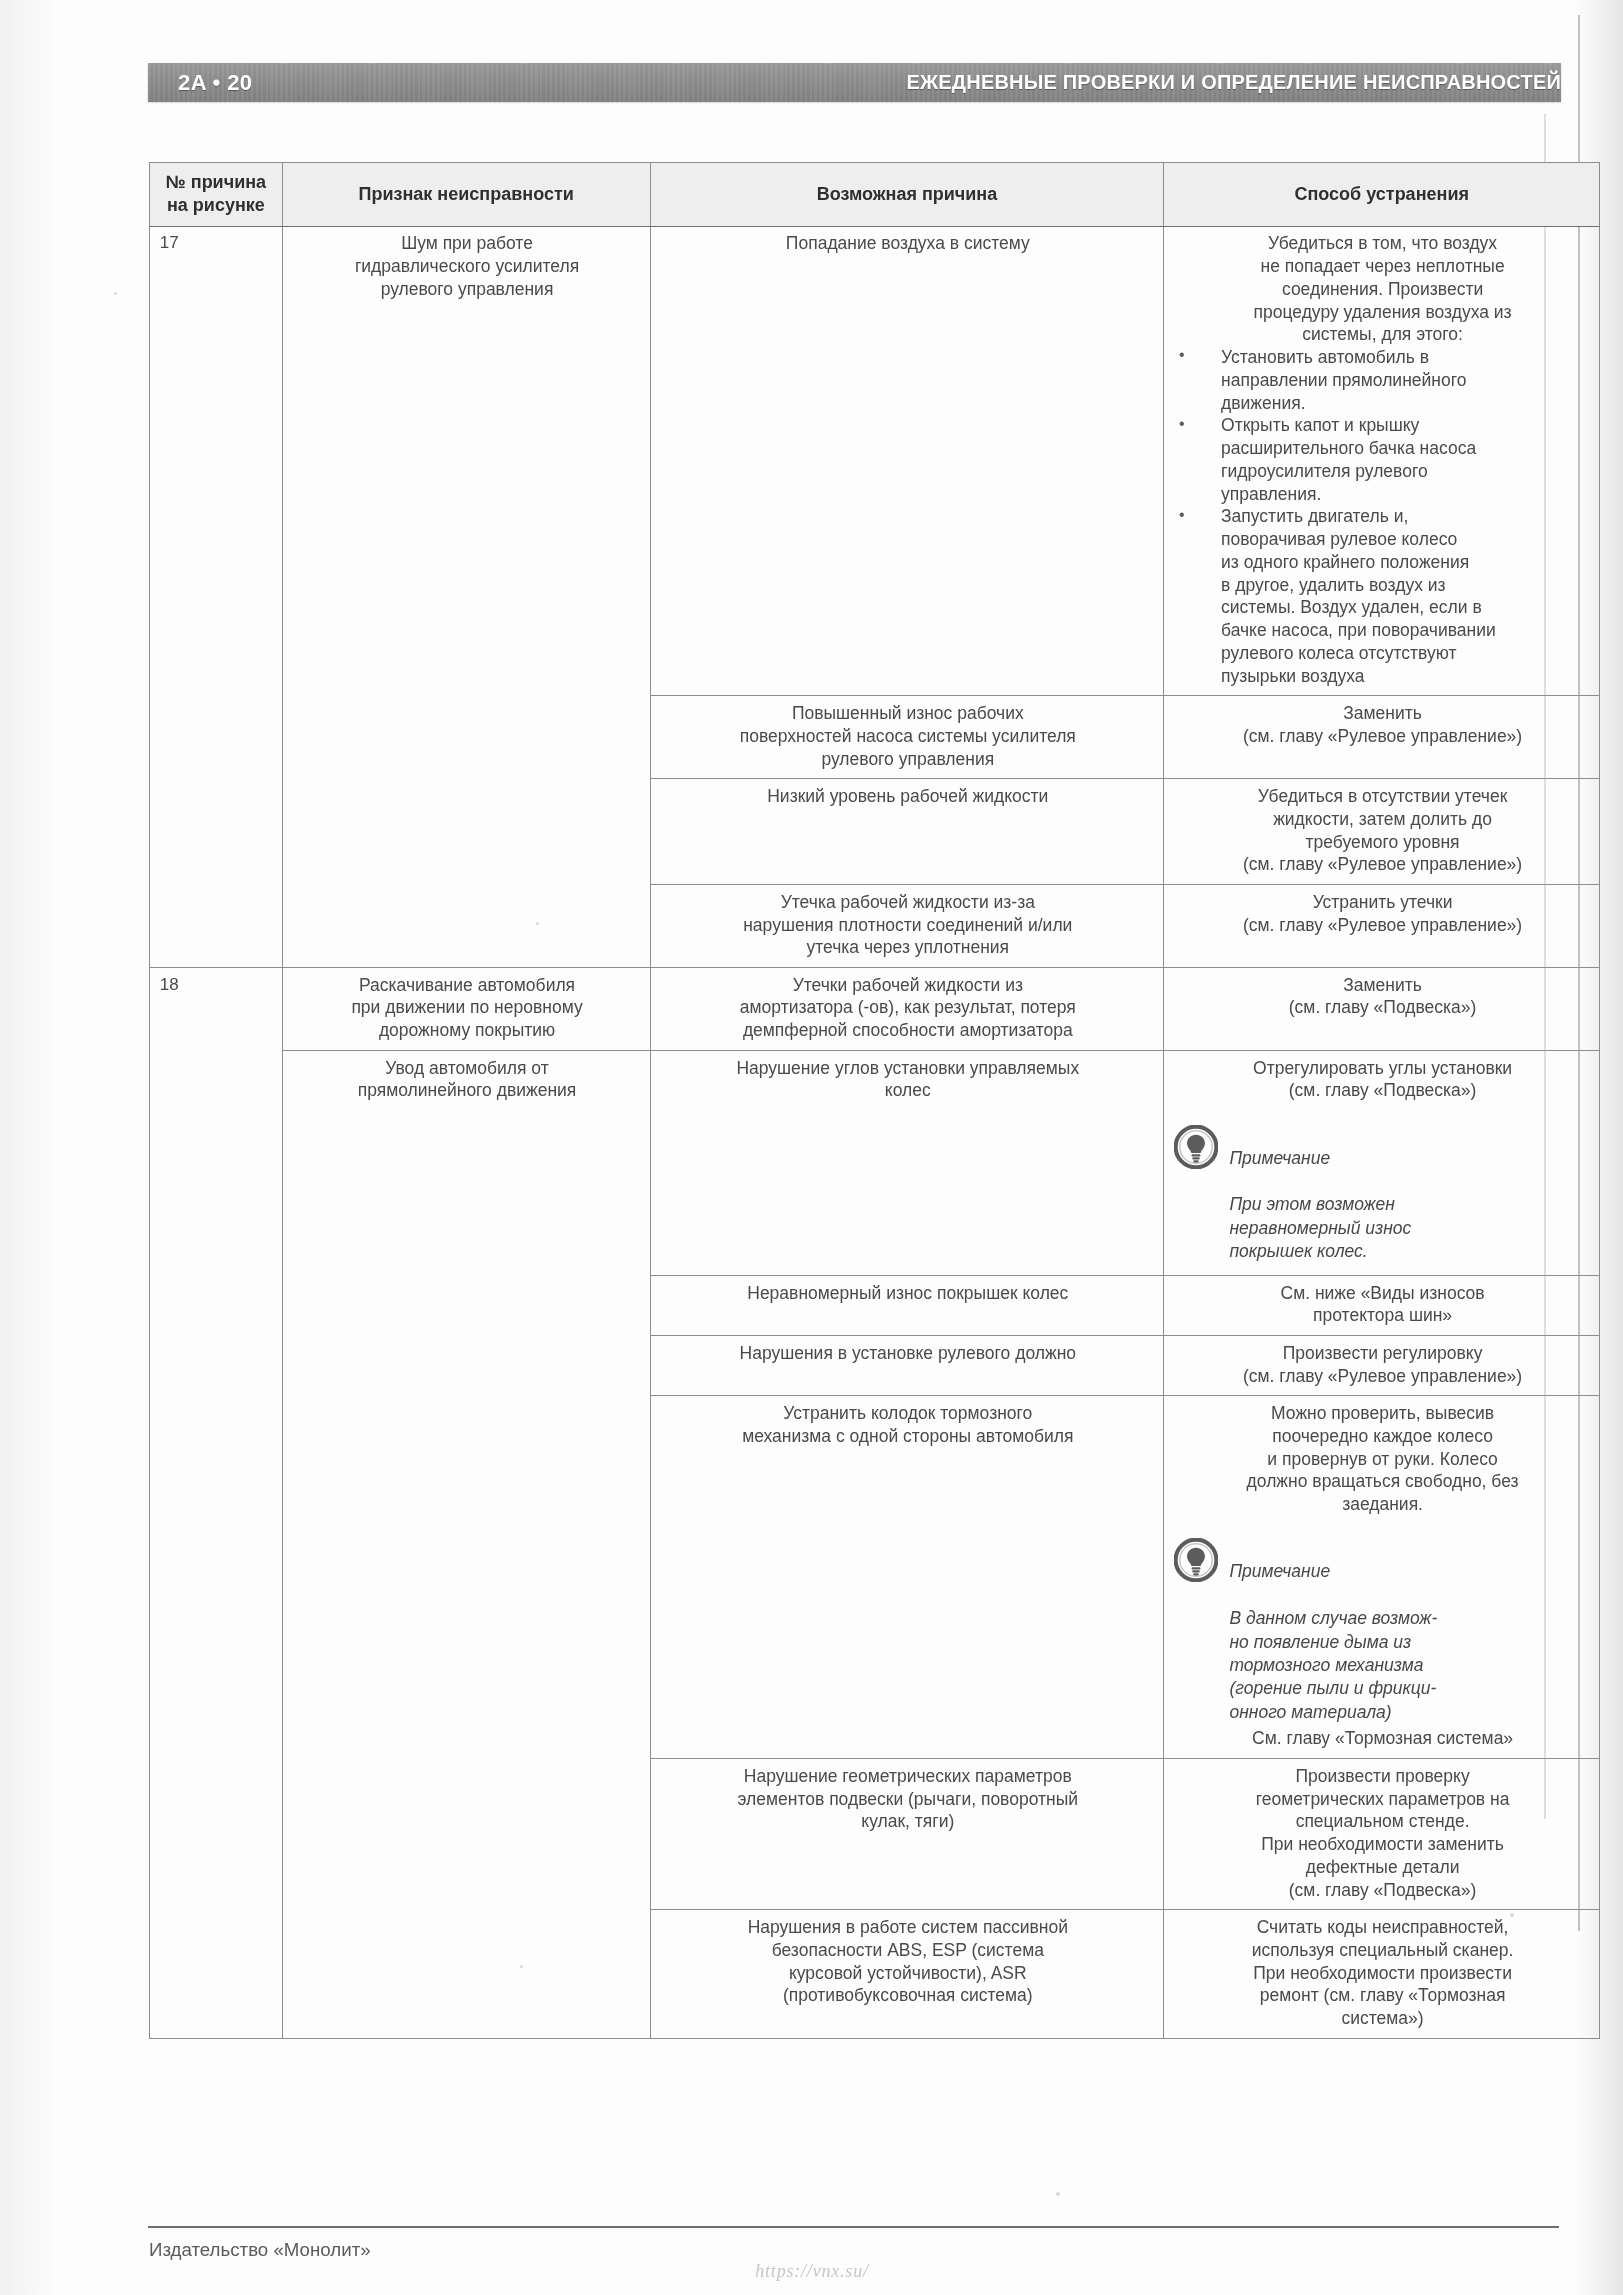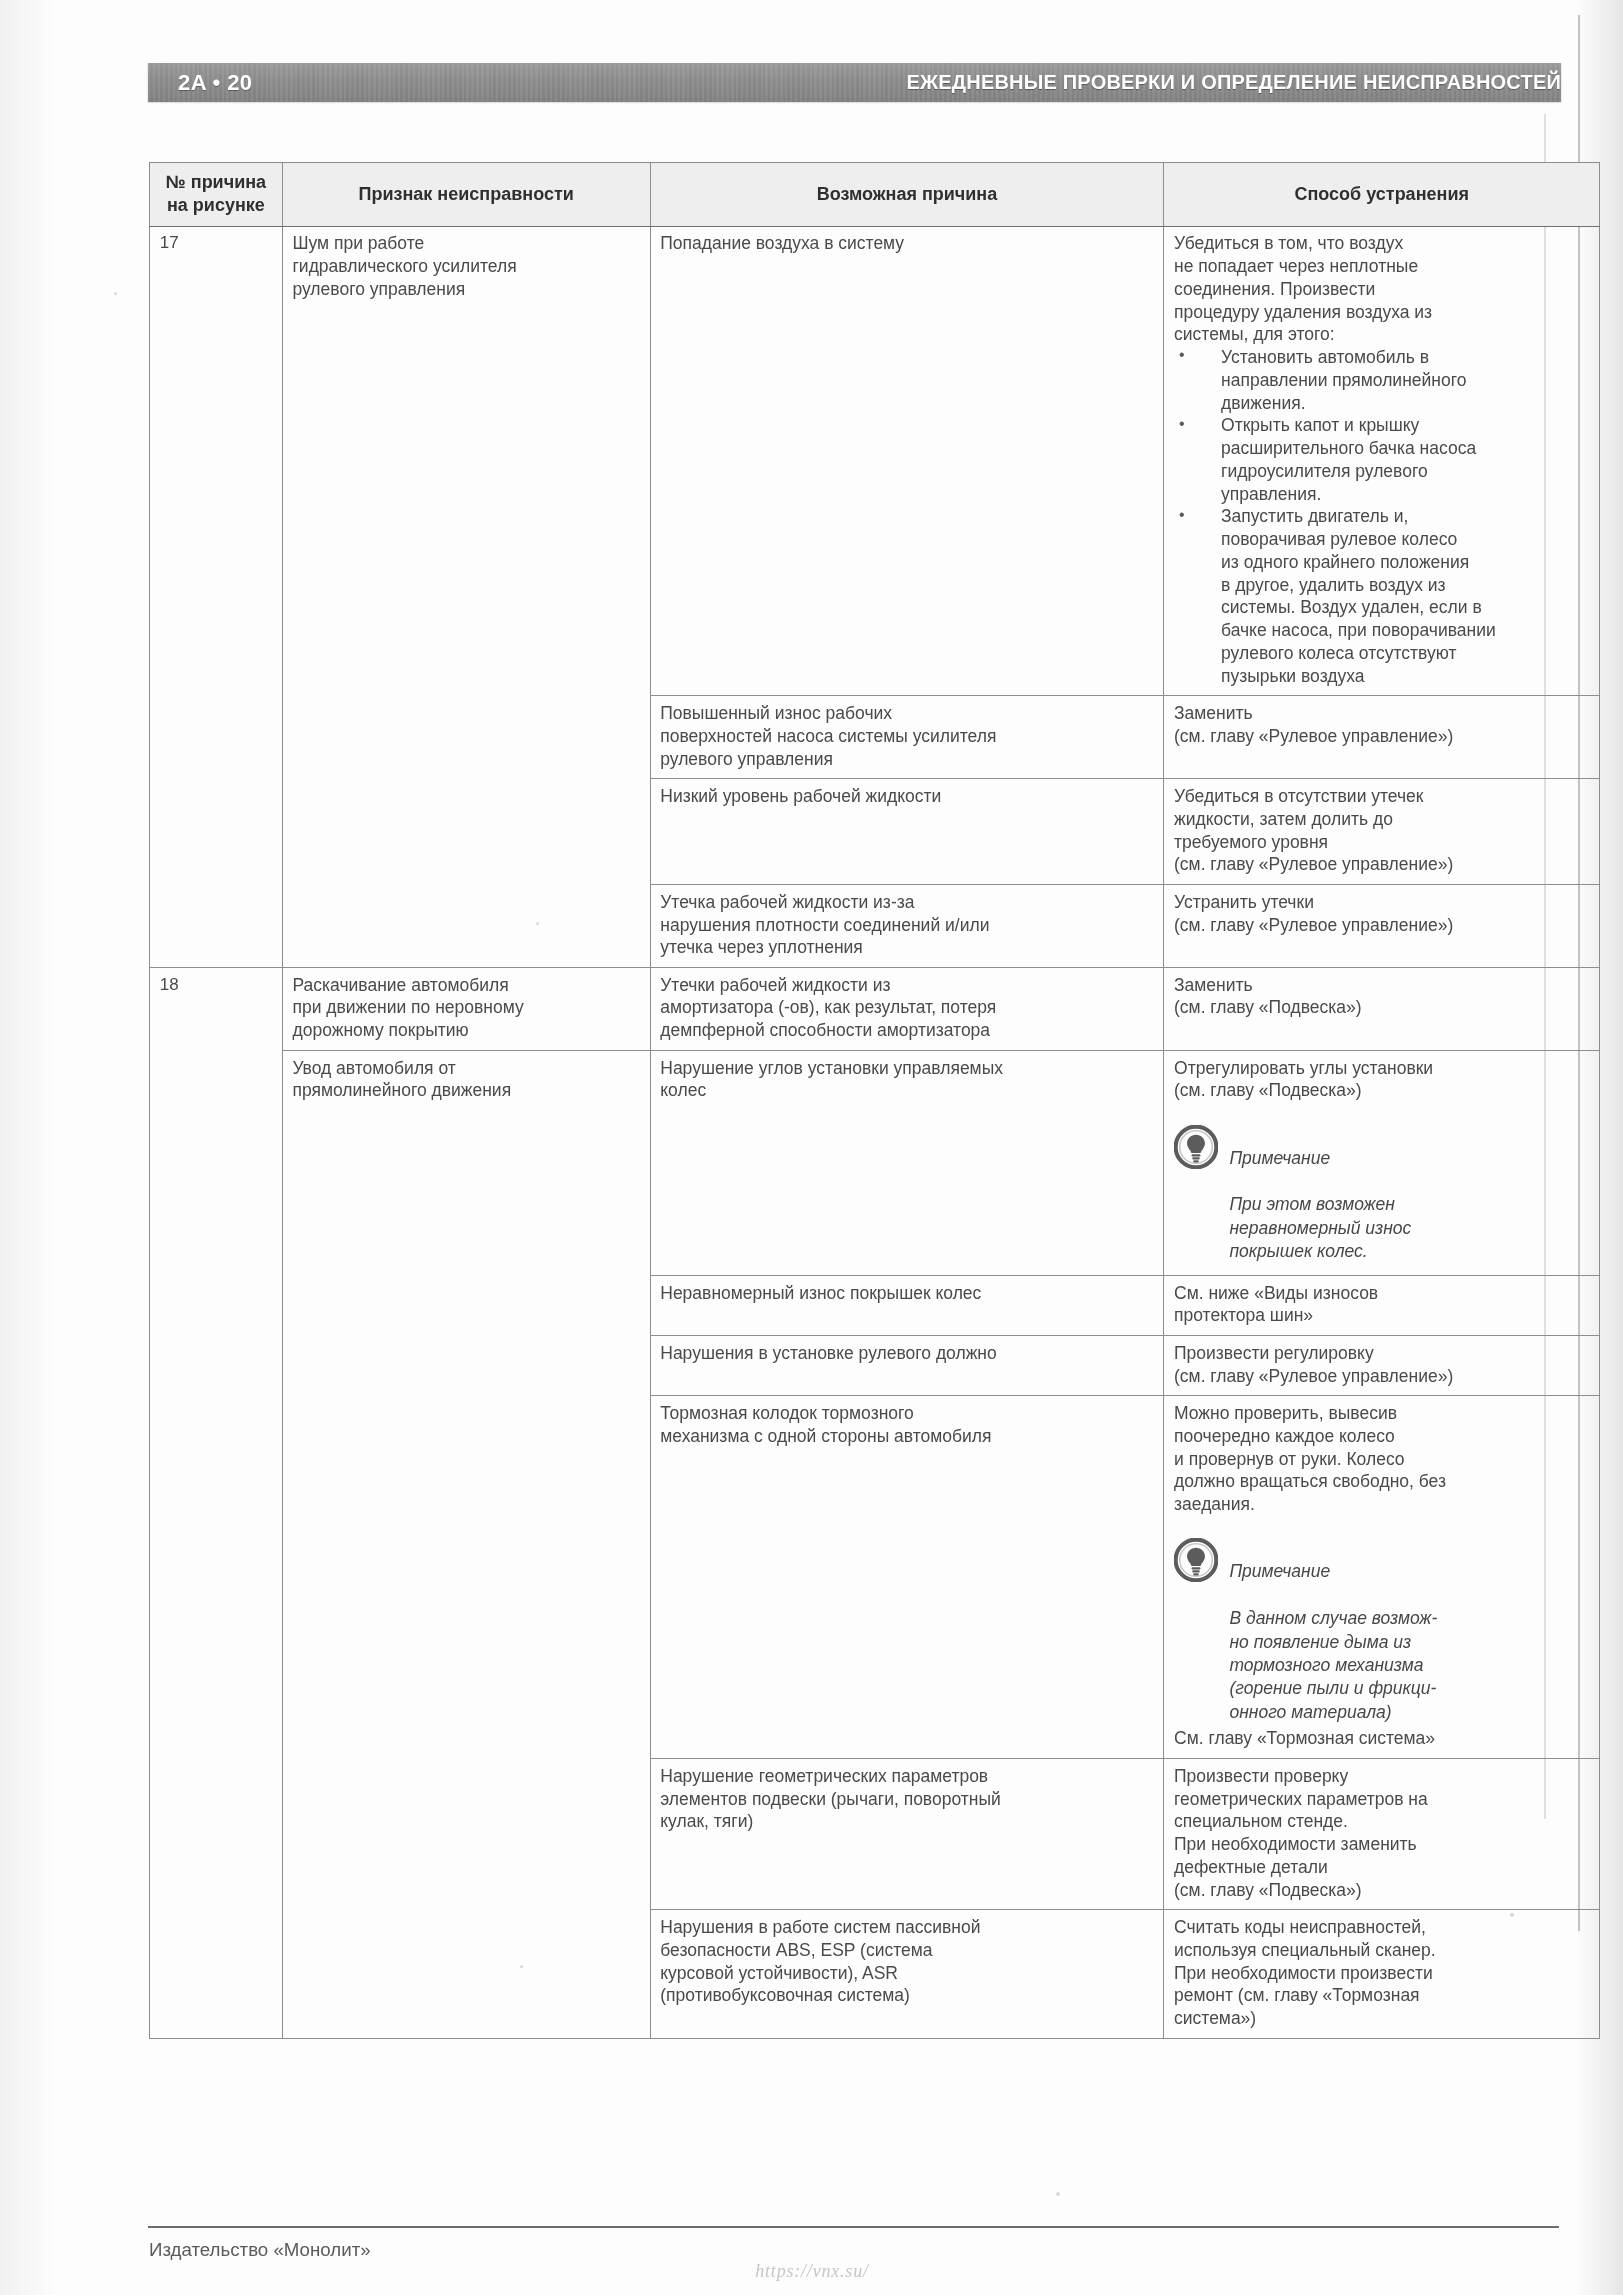--- a/index.html
+++ b/index.html
@@ -125,21 +125,21 @@
   thead th.c-cause { width: 503px; }
   thead th.c-fix   { width: 425px; }
 
   .c-pos-cell {
     font-size: 17px;
     color: #4a4a4a;
     padding-top: 8px;
   }
   .grp-top > td { border-top: 1.6px solid #6f6f6f; }
 
-  .cell-text { white-space: pre-line; }
+  .cell-text { white-space: pre-line; text-align: center; }
 
   ul.steps {
     list-style: none;
     margin: 0;
     padding: 0;
   }
   ul.steps li {
     position: relative;
     padding-left: 47px;
     margin: 0;
@@ -374,21 +374,21 @@
             <div class="cell-text">Нарушения в установке рулевого должно</div>
           </td>
           <td>
             <div class="cell-text">Произвести регулировку
 (см. главу «Рулевое управление»)</div>
           </td>
         </tr>
 
         <tr>
           <td>
-            <div class="cell-text">Тормозная колодок тормозного
+            <div class="cell-text">Устранить колодок тормозного
 механизма с одной стороны автомобиля</div>
           </td>
           <td>
             <div class="cell-text">Можно проверить, вывесив
 поочередно каждое колесо
 и провернув от руки. Колесо
 должно вращаться свободно, без
 заедания.</div>
             <div class="note">
               <span class="note-icon">

